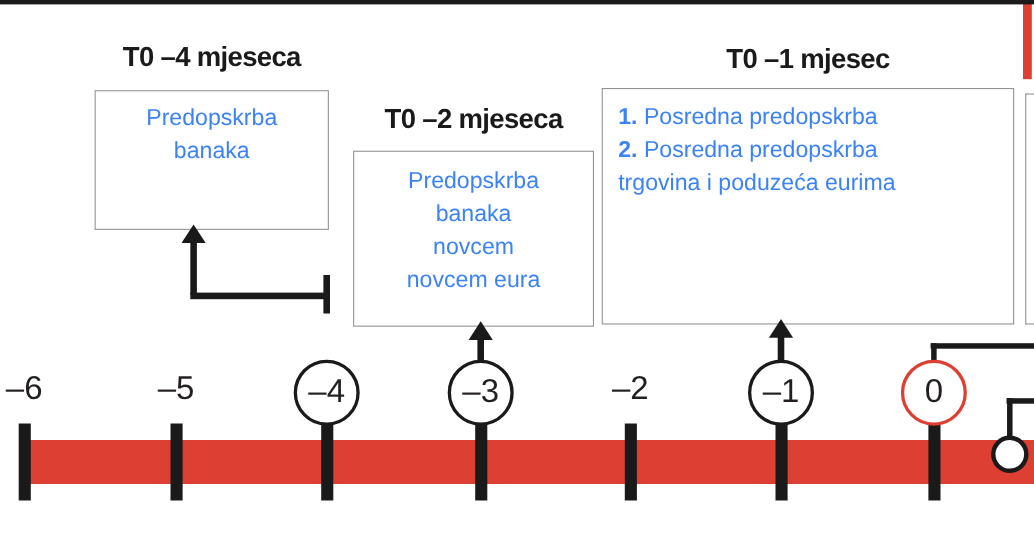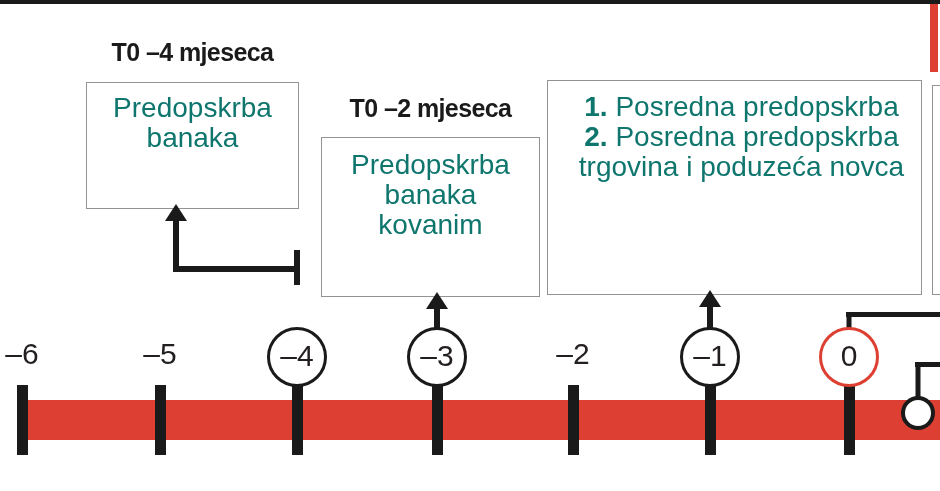--- a/index.html
+++ b/index.html
@@ -30,29 +30,29 @@
   }
 
   
   .callout {
     position: absolute;
     border: 1.6px solid #939393;
     background: #ffffff;
     box-sizing: border-box;
   }
   .callout .body {
-    font-size: 28px;
+    font-size: 21px;
     line-height: 30px;
-    color: #0f766e;
+    color: #3b82f6;
   }
   .callout.centered .body {
     text-align: center;
   }
   .callout.listed .body {
-    text-align: center;
+    text-align: left;
   }
   .callout .line {
     white-space: nowrap;
   }
   .callout .num {
     font-weight: bold;
   }
 
   
   .callout.partial {
@@ -147,30 +147,32 @@
       <div class="line">banaka</div>
     </div>
   </div>
 
   <div class="heading" style="left:321px; top:94px; width:219px;">T0 –2 mjeseca</div>
 
   <div class="callout centered" style="left:321px; top:137px; width:219px; height:160px;">
     <div class="body" style="padding-top:12px;">
       <div class="line">Predopskrba</div>
       <div class="line">banaka</div>
-      <div class="line">kovanim</div>
+      <div class="line">novcem</div>
+      <div class="line">novcem eura</div>
     </div>
   </div>
 
+  <div class="heading" style="left:547px; top:40px; width:375px;">T0 –1 mjesec</div>
 
   <div class="callout listed" style="left:547px; top:80px; width:375px; height:215px;">
     <div class="body" style="padding:11px 0 0 14px;">
       <div class="line"><span class="num">1.</span> <span>Posredna predopskrba</span></div>
       <div class="line"><span class="num">2.</span> <span>Posredna predopskrba</span></div>
-      <div class="line">trgovina i poduzeća novca</div>
+      <div class="line">trgovina i poduzeća eurima</div>
     </div>
   </div>
 
   <div class="callout partial" style="left:932px; top:85px; width:20px; height:210px;"></div>
 
   <div class="edge-red" style="left:930px; top:0px; width:8px; height:72px;"></div>
 
   <div class="conn-v" style="left:297px; top:250px; height:35px;"></div>
   <div class="conn-h" style="left:173px; top:266px; width:127px;"></div>
   <div class="conn-v" style="left:176px; top:220px; height:48px;"></div>

